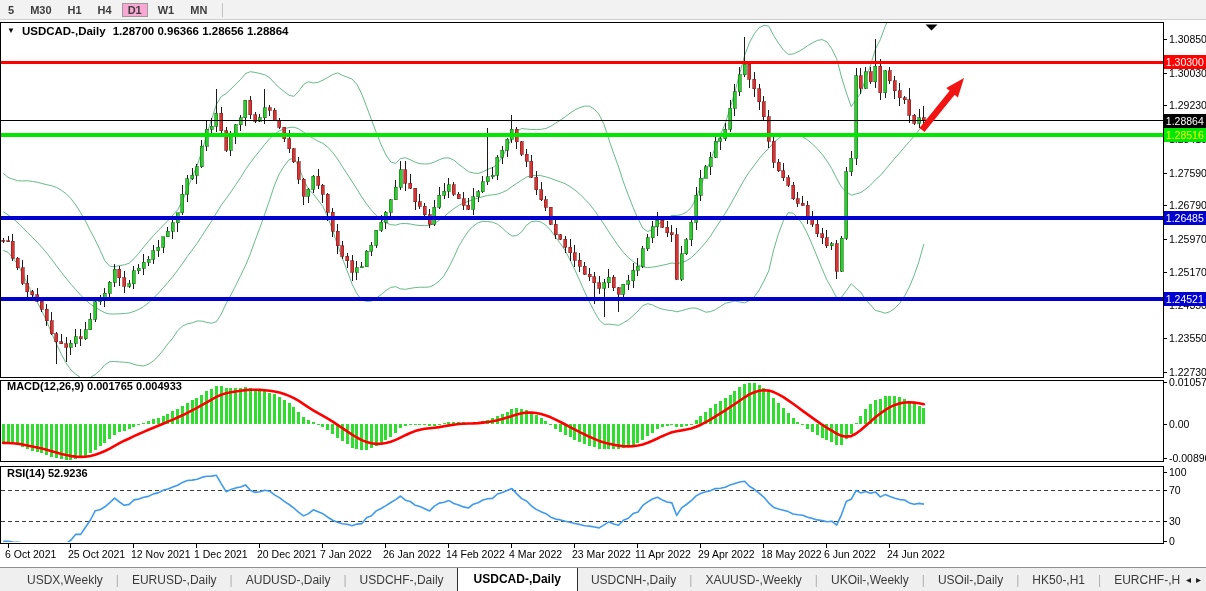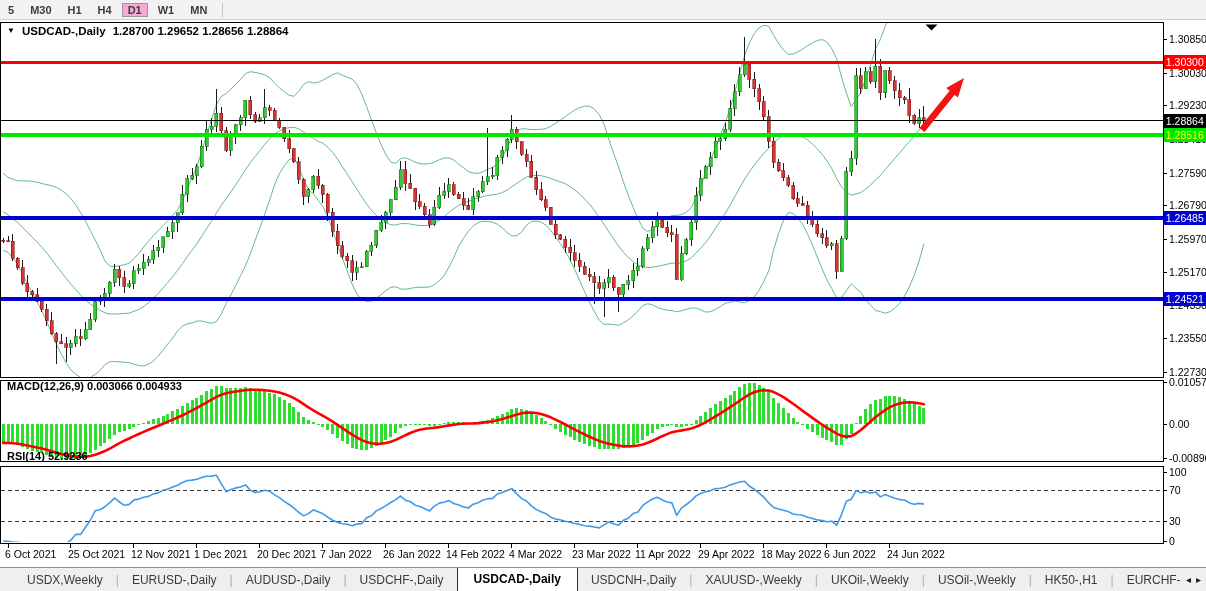--- a/index.html
+++ b/index.html
@@ -10,21 +10,21 @@
     border-bottom:1px solid #cfcfcf;display:flex;align-items:center;box-sizing:border-box;z-index:5;}
   .tf{font-size:11px;font-weight:bold;color:#3d3d3d;padding:1px 6px;margin:0 2px;white-space:nowrap;}
   .tf.active{background:#f9a8d4;border:1px solid #9a9a9a;padding:0 5px;}
   .vsep{width:1px;height:14px;background:#c4c4c4;margin:0 7px;}
   
   .chart-title{position:absolute;left:7px;top:25px;z-index:4;font-size:11.5px;font-weight:bold;color:#000;
     display:flex;align-items:center;gap:7px;white-space:nowrap;}
   .tri{font-size:8px;line-height:1;}
   .pane-label{position:absolute;left:7px;z-index:4;font-size:11px;font-weight:bold;color:#000;white-space:nowrap;}
   #macd-label{top:380px;}
-  #rsi-label{top:450px;}
+  #rsi-label{top:467px;}
   
   .tabbar{position:absolute;left:0;bottom:0;width:1206px;height:24px;background:#efefef;
     border-top:1px solid #8f8f8f;display:flex;box-sizing:border-box;z-index:5;}
   .tabs-wrap{display:flex;align-items:flex-end;overflow:hidden;flex:1 1 auto;height:100%;padding-left:14px;}
   .tab{font-size:12px;color:#3a3a3a;padding:4px 13px 4px 13px;white-space:nowrap;cursor:default;}
   .tab.active{background:#fff;border:1px solid #2f2f2f;border-bottom:none;font-weight:bold;color:#000;
     padding:4px 16px 5px 16px;}
   .tabsep{color:#aeaeae;font-size:12px;padding:4px 0;}
   .tab-arrows{position:absolute;right:1px;bottom:0;height:23px;display:flex;align-items:center;gap:5px;
     background:#efefef;padding:0 4px 0 6px;font-size:10px;color:#1c1c1c;}
@@ -750,43 +750,43 @@
         <span class="tf active">D1</span>
         <span class="tf">W1</span>
         <span class="tf">MN</span>
         <span class="vsep"></span>
       </div>
   </div>
 
   <div class="chart-title">
     <span class="tri">▼</span>
     <span>USDCAD-,Daily</span>
-    <span>1.28700 1.29652 1.28656 1.28864</span>
+    <span>1.28700 0.96366 1.28656 1.28864</span>
   </div>
 
-  <div class="pane-label" id="macd-label">MACD(12,26,9) 0.003066 0.004933</div>
+  <div class="pane-label" id="macd-label">MACD(12,26,9) 0.001765 0.004933</div>
   <div class="pane-label" id="rsi-label">RSI(14) 52.9236</div>
 
   <div class="tabbar">
     <div class="tabs-wrap" id="tabs-wrap">
         <span class="tab">USDX,Weekly</span>
         <span class="tabsep">|</span>
         <span class="tab">EURUSD-,Daily</span>
         <span class="tabsep">|</span>
         <span class="tab">AUDUSD-,Daily</span>
         <span class="tabsep">|</span>
         <span class="tab">USDCHF-,Daily</span>
         <span class="tab active">USDCAD-,Daily</span>
         <span class="tab">USDCNH-,Daily</span>
         <span class="tabsep">|</span>
         <span class="tab">XAUUSD-,Weekly</span>
         <span class="tabsep">|</span>
         <span class="tab">UKOil-,Weekly</span>
         <span class="tabsep">|</span>
-        <span class="tab">USOil-,Weekly</span>
+        <span class="tab">USOil-,Daily</span>
         <span class="tabsep">|</span>
         <span class="tab">HK50-,H1</span>
         <span class="tabsep">|</span>
         <span class="tab">EURCHF-,H1</span>
         <span class="tabsep">|</span>
         <span class="tab">USOil-,H1</span>
       </div>
     <div class="tab-arrows">
       <span class="tab-arrow">◂</span>
       <span class="tab-arrow">▸</span>

